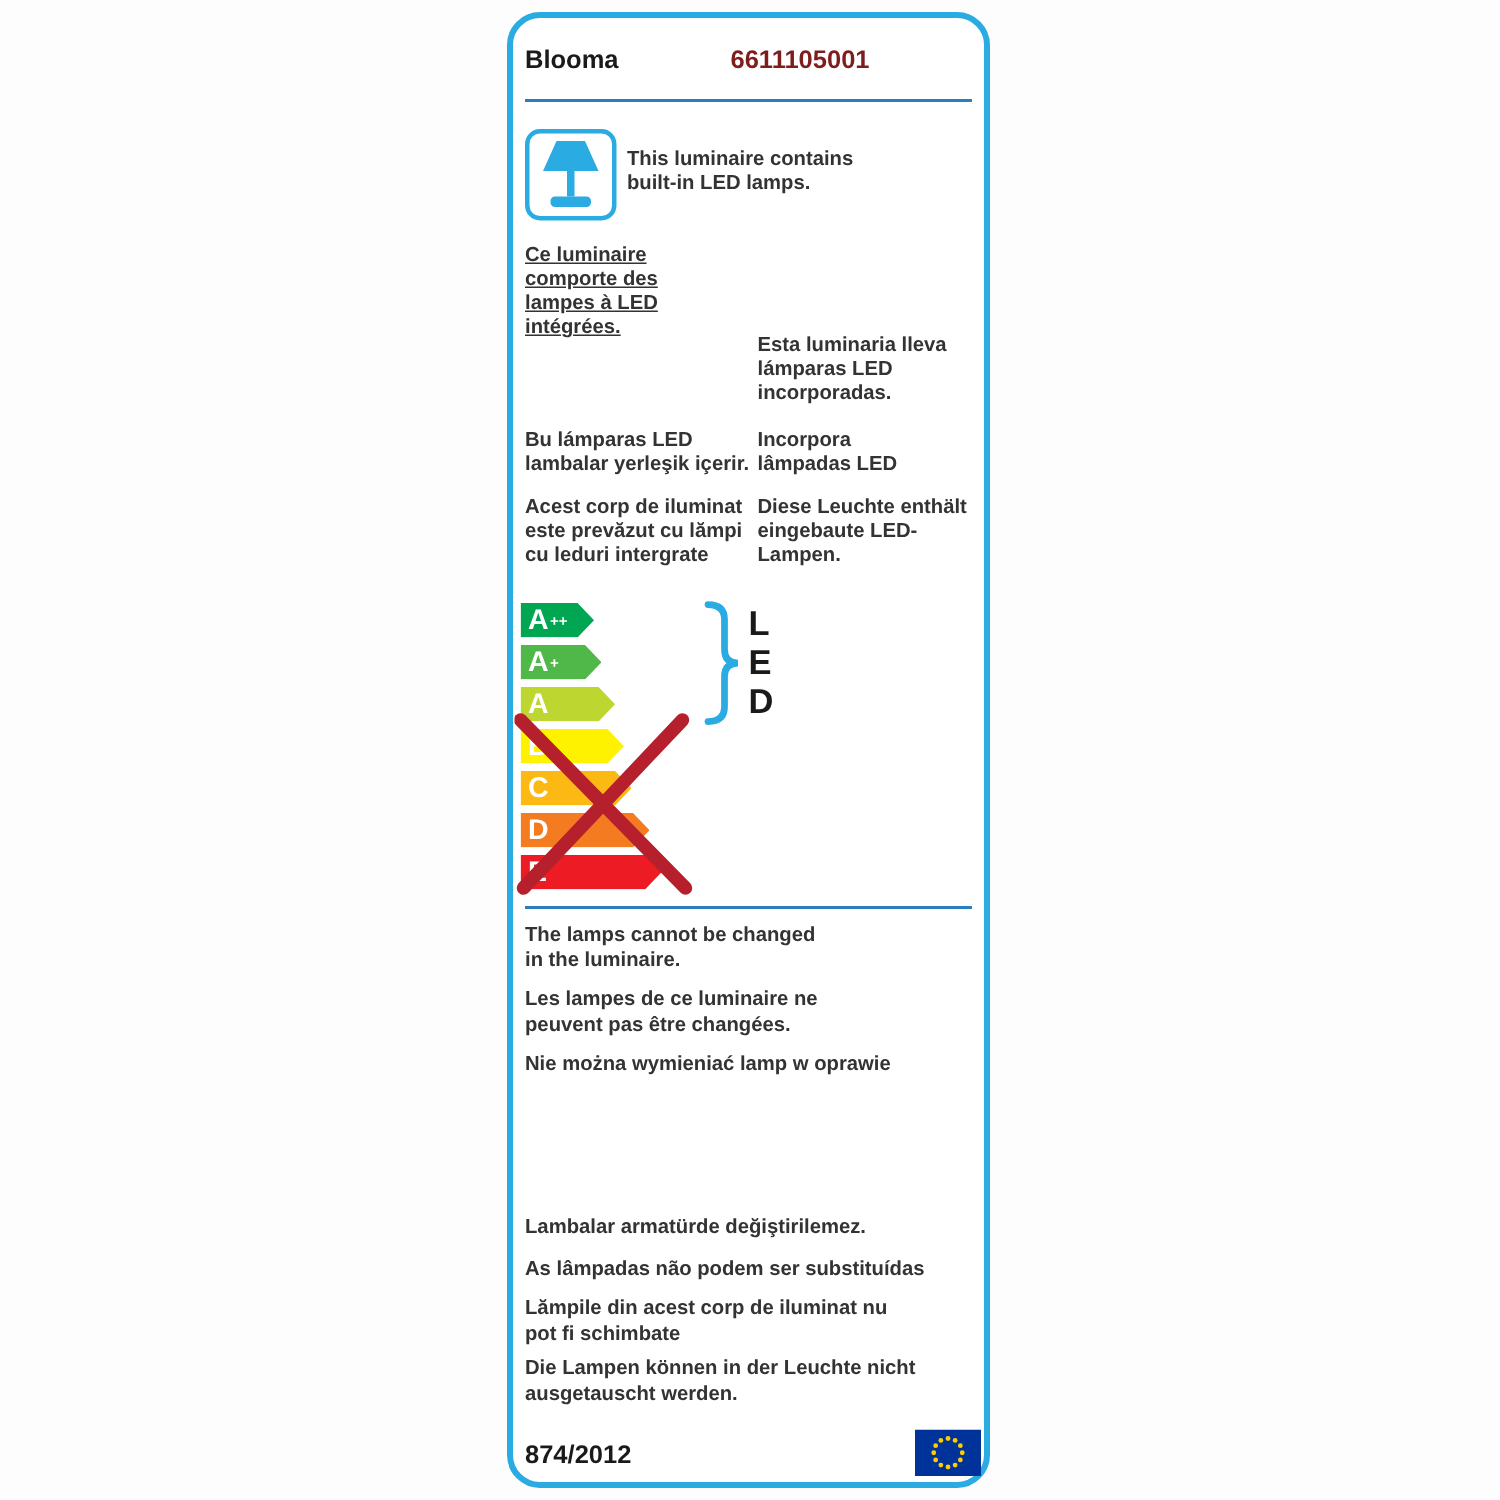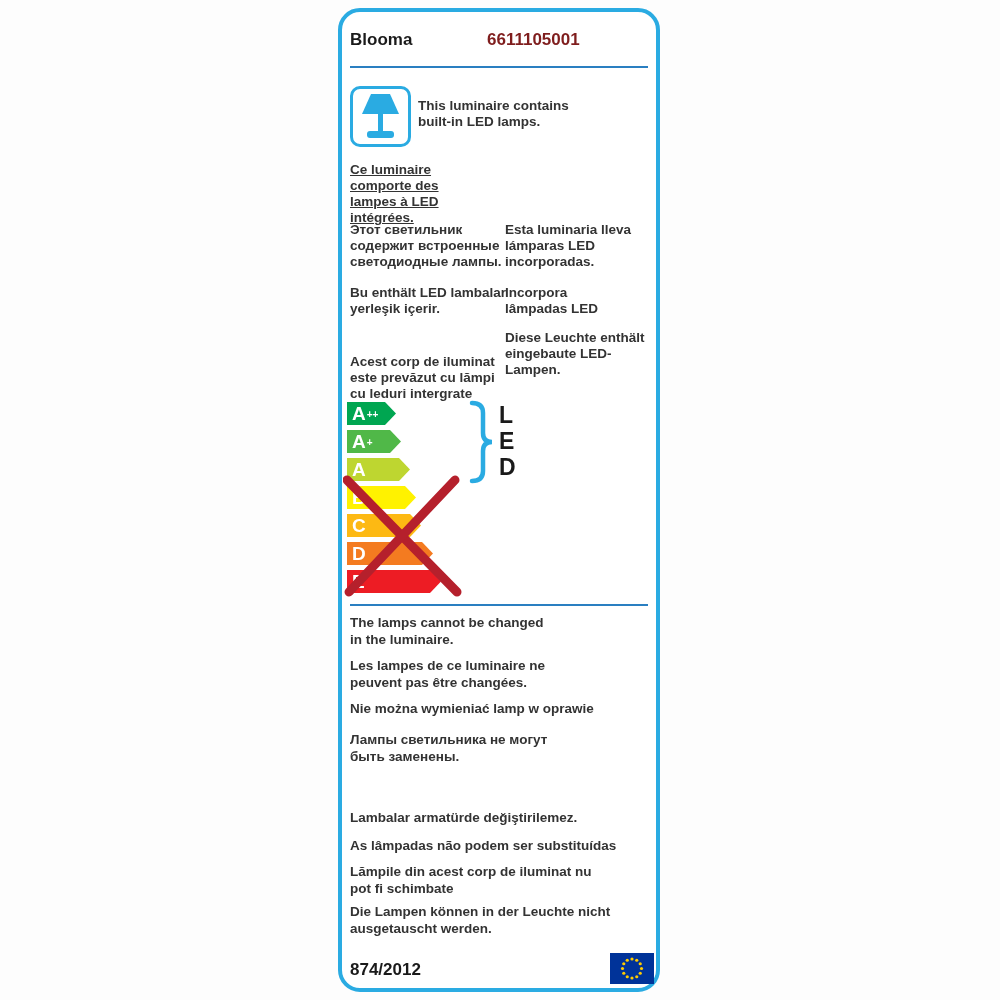--- a/index.html
+++ b/index.html
@@ -20,21 +20,21 @@
 
   .lamp-box { left:8px; top:74px; width:61px; height:61px; border:3px solid #2aabe2; border-radius:10px; }
   .notice-en { left:76px; top:86px; width:172px; }
 
   .txt { font-size:13.5px; line-height:16px; font-weight:600; color:#333333; }
 
   
   .c1 { left:8px; }  .c2 { left:163px; }
   .r1 { top:150px;text-decoration:underline; } .r2 { top:210px; } .r3 { top:273px; } .r4 { top:318px; }
   .t-fr { width:138px; } .t-pl { width:148px; } .t-ru { width:158px; } .t-es { width:128px; }
-  .t-tr { width:162px; } .t-pt { width:100px; } .t-ro { width:152px;margin-top:24px; } .t-de { width:152px; }
+  .t-tr { width:162px; } .t-pt { width:100px; } .t-ro { width:152px; } .t-de { width:152px; }
 
   
   .arrows { left:5px; top:390px; width:160px; }
   .arrow {
     position:relative; height:23px; margin-bottom:5px;
     display:flex; align-items:center; padding-left:5px;
     color:#ffffff; font-weight:700; font-size:19px; line-height:23px;
     clip-path: polygon(0 0, calc(100% - 11px) 0, 100% 50%, calc(100% - 11px) 100%, 0 100%);
   }
   .arrow sup { font-size:10px; font-weight:700; align-self:flex-start; margin-top:1px; margin-left:1px; }
@@ -65,23 +65,22 @@
     <div class="abs lamp-box">
       <svg width="55" height="55" viewBox="0 0 55 55">
         <polygon points="18,5 37,5 46,25 9,25" fill="#2aabe2"></polygon>
         <rect x="25" y="25" width="5" height="17" fill="#2aabe2"></rect>
         <rect x="14" y="42" width="27" height="7" rx="3" fill="#2aabe2"></rect>
       </svg>
     </div>
     <div class="abs notice-en txt">This luminaire contains built-in LED lamps.</div>
 
     <div class="abs txt c1 r1 t-fr">Ce luminaire comporte des lampes à LED intégrées.</div>
-    <div class="abs txt c1 r2 t-ru">Этот светильник содержит встроенные светодиодные лампы.</div>
     <div class="abs txt c2 r2 t-es">Esta luminaria lleva lámparas LED incorporadas.</div>
-    <div class="abs txt c1 r3 t-tr">Bu enthält LED lambalar yerleşik içerir.</div>
+    <div class="abs txt c1 r3 t-tr">Bu lámparas LED lambalar yerleşik içerir.</div>
     <div class="abs txt c2 r3 t-pt">Incorpora lâmpadas LED</div>
     <div class="abs txt c1 r4 t-ro">Acest corp de iluminat este prevăzut cu lămpi cu leduri intergrate</div>
     <div class="abs txt c2 r4 t-de">Diese Leuchte enthält eingebaute LED-Lampen.</div>
 
     <div class="abs arrows">
         <div class="arrow" style="width: 49px; background: rgb(0, 166, 81);">
           <span>A</span>
           <sup>++</sup>
         </div>
         <div class="arrow" style="width: 54px; background: rgb(80, 184, 72);">
@@ -121,21 +120,20 @@
         <line class="xline" x1="4" y1="5" x2="114" y2="117" stroke="#b5202c" stroke-width="9" stroke-linecap="round"></line>
         <line class="xline" x1="112" y1="5" x2="6" y2="117" stroke="#b5202c" stroke-width="9" stroke-linecap="round"></line>
       </svg>
     </div>
 
     <div class="abs rule rule2"></div>
 
     <div class="abs b b-en">The lamps cannot be changed in the luminaire.</div>
     <div class="abs b b-fr">Les lampes de ce luminaire ne peuvent pas être changées.</div>
     <div class="abs b b-pl">Nie można wymieniać lamp w oprawie</div>
-    <div class="abs b b-ru">Лампы светильника не могут быть заменены.</div>
     <div class="abs b b-tr">Lambalar armatürde değiştirilemez.</div>
     <div class="abs b b-pt">As lâmpadas não podem ser substituídas</div>
     <div class="abs b b-ro">Lămpile din acest corp de iluminat nu pot fi schimbate</div>
     <div class="abs b b-de">Die Lampen können in der Leuchte nicht ausgetauscht  werden.</div>
 
     <div class="abs regulation">874/2012</div>
     <div class="abs flag">
       <svg width="44" height="31" viewBox="0 0 44 31">
         <rect class="flag-bg" width="44" height="31" fill="#003399"></rect>
         <g class="flag-stars" fill="#ffcc00">

